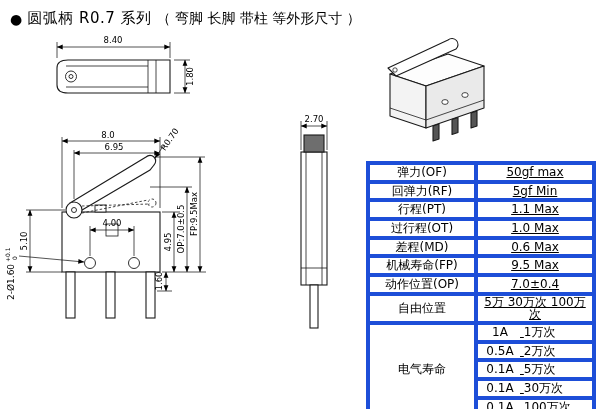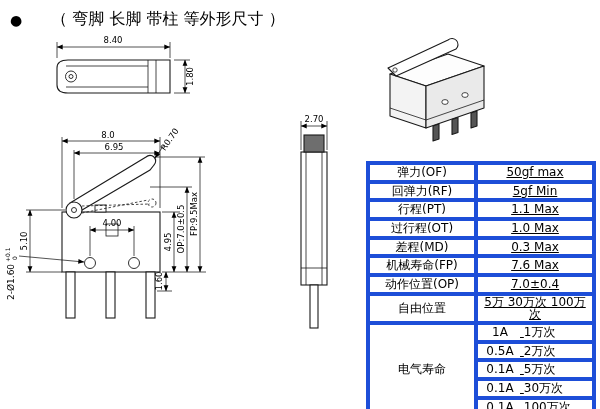--- a/index.html
+++ b/index.html
@@ -3,21 +3,21 @@
 <meta charset="utf-8">
 <style>
   * { margin:0; padding:0; box-sizing:border-box; }
   html,body { background:#fff; }
   body { width:600px; height:409px; font-family:"DejaVu Sans", sans-serif; }
   .page { position:relative; width:600px; height:409px; background:#fff; overflow:hidden; }
 
   .title { position:absolute; left:10px; top:9px; display:flex; align-items:center; gap:5px; color:#000; white-space:nowrap; }
   .title .bullet { font-size:14px; line-height:1; }
   .title .series { font-size:15px; letter-spacing:0.5px; }
-  .title .paren  { font-size:16px;margin-left:24px; }
+  .title .paren  { font-size:14px; }
 
   svg.drawing { position:absolute; left:0; top:0; }
   svg text { font-family:"DejaVu Sans", sans-serif; font-size:9px; fill:#000; stroke:none; }
   svg .dim-t { font-size:8.5px; text-anchor:middle; }
   svg .dim-s { font-size:6px; }
 
   .spec-table { position:absolute; left:366px; top:161px; border-collapse:collapse; background:#fff; table-layout:fixed; }
   .spec-table td { border:4px solid #1d4ed8; font-size:12px; color:#000; text-align:center; height:18.7px; padding:0 2px; line-height:1.05; font-family:"DejaVu Sans", sans-serif, sans-serif; }
   td.lbl { width:108px; }
   td.val { width:118px;text-decoration:underline; }
@@ -25,20 +25,21 @@
   .cur { display:inline-block; width:40px; text-align:center; }
   .cyc { display:inline-block; text-align:left; }
 </style>
 </head>
 <body>
 
 <div class="page">
 
   <div class="title">
     <span class="bullet">●</span>
+    <span class="series">圆弧柄 R0.7 系列</span>
     <span class="paren">（ 弯脚 长脚 带柱 等外形尺寸 ）</span>
   </div>
 
   <svg class="drawing" width="600" height="409" viewBox="0 0 600 409">
     <defs>
       <marker id="arr" viewBox="0 0 10 10" refX="9.5" refY="5" markerWidth="8" markerHeight="8" orient="auto-start-reverse">
         <path d="M0,1 L10,5 L0,9 Z" fill="#000"></path>
       </marker>
     </defs>
 
@@ -173,25 +174,25 @@
       <tr>
         <td class="lbl">行程(PT)</td>
         <td class="val">1.1 Max</td>
       </tr>
       <tr>
         <td class="lbl">过行程(OT)</td>
         <td class="val">1.0 Max</td>
       </tr>
       <tr>
         <td class="lbl">差程(MD)</td>
-        <td class="val">0.3 Max</td>
+        <td class="val">0.6 Max</td>
       </tr>
       <tr>
         <td class="lbl">机械寿命(FP)</td>
-        <td class="val">7.6 Max</td>
+        <td class="val">9.5 Max</td>
       </tr>
       <tr>
         <td class="lbl">动作位置(OP)</td>
         <td class="val">7.0±0.4</td>
       </tr>
       <tr>
         <td class="lbl">自由位置</td>
         <td class="val">5万 30万次 100万次</td>
       </tr>
       <tr>

